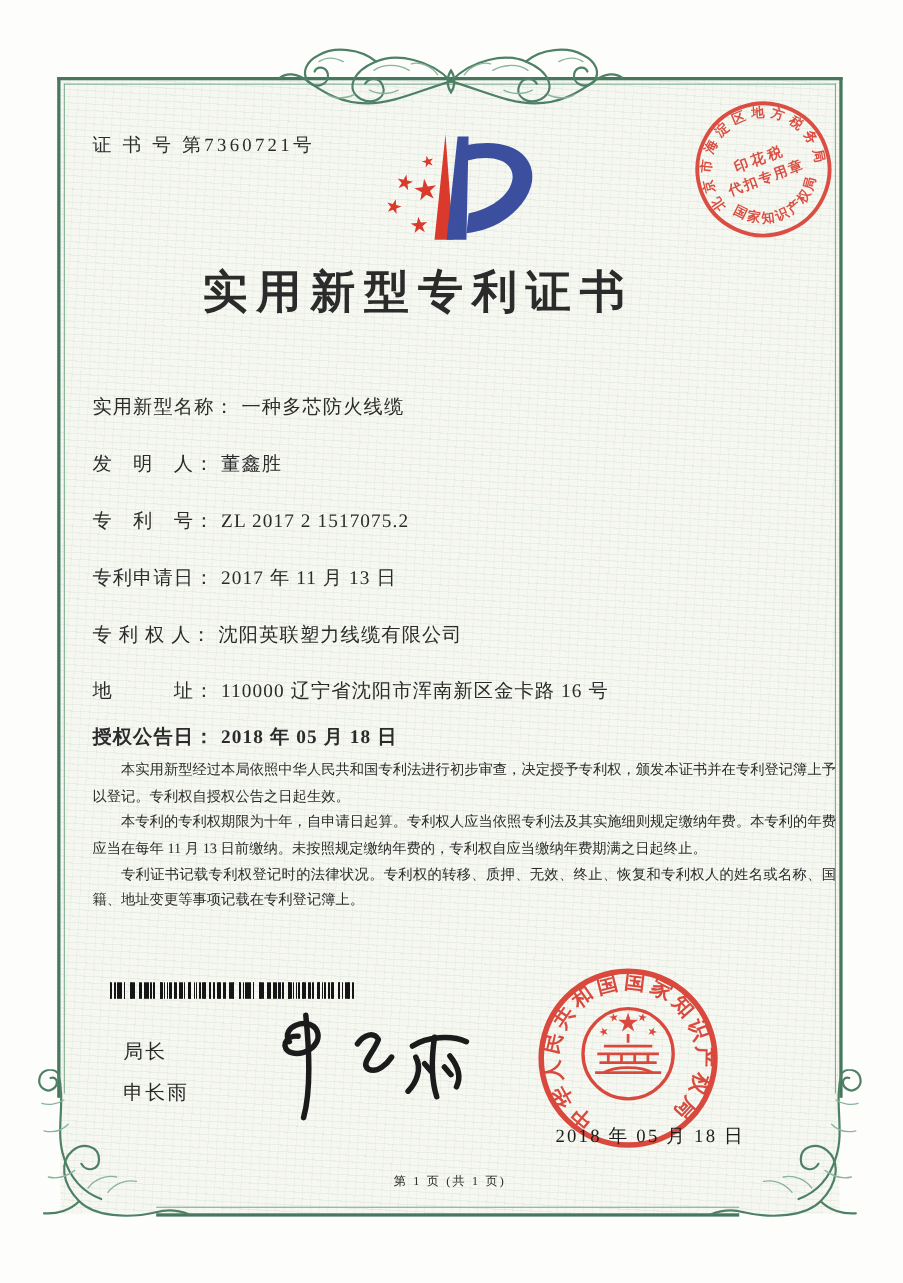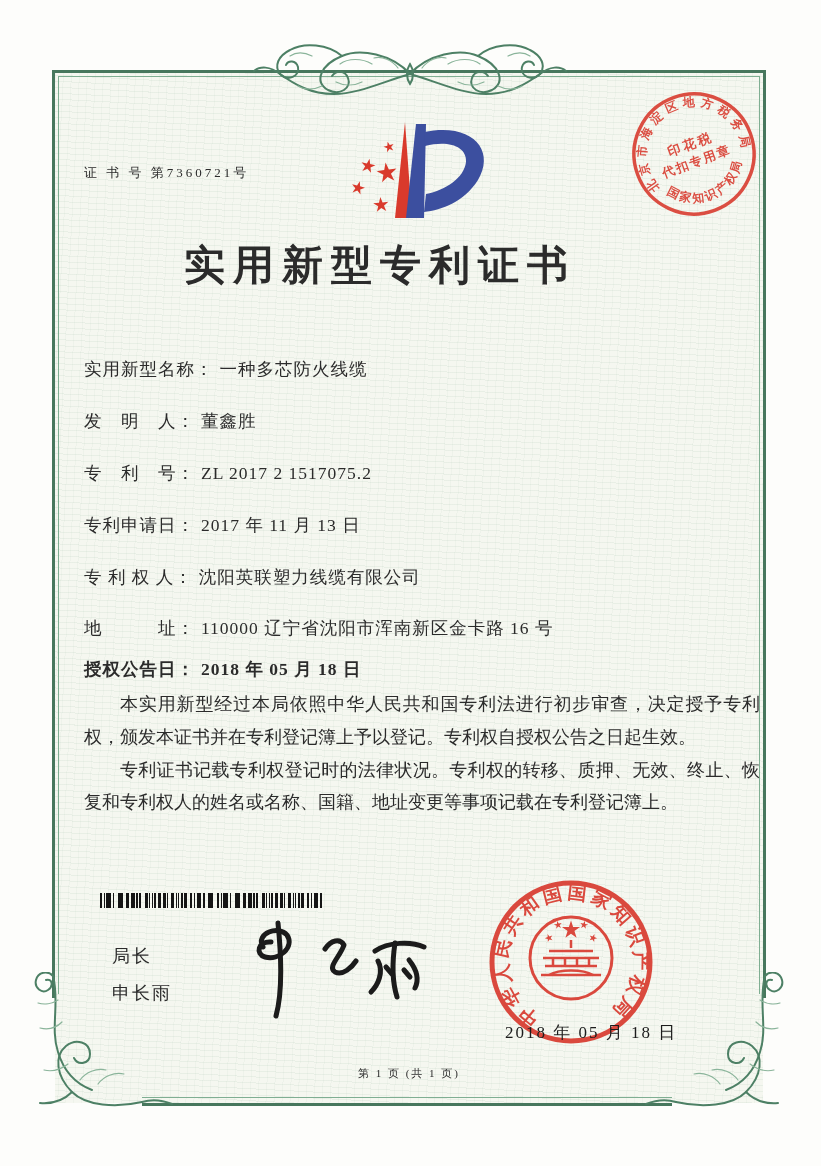--- a/index.html
+++ b/index.html
@@ -18,32 +18,32 @@
     z-index:1;
   }
   
   .ln{position:absolute;z-index:2;}
   .ln.h{border-top:3px solid #47775d;height:0;}
   .ln.v{border-left:3px solid #47775d;width:0;}
   .iln{position:absolute;z-index:2;}
   .iln.h{border-top:1px solid #7fae92;height:0;}
   .iln.v{border-left:1px solid #7fae92;width:0;}
   .orn{position:absolute;z-index:3;}
-  .cert-no{position:absolute;left:84px;top:120px;font-size:13px;letter-spacing:3px;z-index:4;margin-top:44px;}
+  .cert-no{position:absolute;left:84px;top:120px;font-size:17px;letter-spacing:3px;z-index:4;}
   .logo{position:absolute;left:332px;top:106px;z-index:4;}
   .title{
     position:absolute;left:52px;top:238px;width:656px;text-align:center;
     font-size:41px;font-weight:bold;letter-spacing:8px;z-index:4;
   }
   .frow{position:absolute;left:84px;font-size:17.5px;letter-spacing:1px;z-index:4;white-space:nowrap;}
   .frow .val{margin-left:6px;}
   .grant-right{position:absolute;left:467px;font-size:17.5px;letter-spacing:1px;z-index:4;white-space:nowrap;}
   .body-text{
     position:absolute;left:84px;top:688px;width:676px;z-index:4;
-    font-size:18px;line-height:1.82;text-align:justify;
+    font-size:13px;line-height:1.82;text-align:justify;
   }
   .body-text p{margin:0;text-indent:2em;}
   .barcode{
     position:absolute;left:100px;top:893px;width:224px;height:15px;z-index:4;
     background:
       repeating-linear-gradient(90deg,#151515 0 2px,transparent 2px 4px,#151515 4px 5px,transparent 5px 9px),
       repeating-linear-gradient(90deg,#151515 0 1px,transparent 1px 6px,#151515 6px 9px,transparent 9px 13px);
   }
   .signer-title{position:absolute;left:112px;top:944px;font-size:18px;letter-spacing:2px;z-index:4;}
   .signer-name{position:absolute;left:112px;top:981px;font-size:18px;letter-spacing:2px;z-index:4;}
@@ -149,20 +149,21 @@
   <div class="frow" style="top:616px;">
     <span>地　　　址：</span><span class="val">110000  辽宁省沈阳市浑南新区金卡路 16 号</span>
   </div>
 
   <div class="frow" style="top:657px;font-weight:bold;">
     <span>授权公告日：</span><span class="val">2018 年 05 月 18 日</span>
   </div>
 
   <div class="body-text">
     <p>本实用新型经过本局依照中华人民共和国专利法进行初步审查，决定授予专利权，颁发本证书并在专利登记簿上予以登记。专利权自授权公告之日起生效。</p>
+    <p>本专利的专利权期限为十年，自申请日起算。专利权人应当依照专利法及其实施细则规定缴纳年费。本专利的年费应当在每年 11 月 13 日前缴纳。未按照规定缴纳年费的，专利权自应当缴纳年费期满之日起终止。</p>
     <p>专利证书记载专利权登记时的法律状况。专利权的转移、质押、无效、终止、恢复和专利权人的姓名或名称、国籍、地址变更等事项记载在专利登记簿上。</p>
   </div>
 
   <div class="barcode"></div>
 
   <div class="signer-title">局长</div>
   <div class="signer-name">申长雨</div>
 
   <svg class="signature" width="210" height="105" viewBox="0 0 210 105">
     <g stroke="#1b1b1b" stroke-width="5" fill="none" stroke-linecap="round" stroke-linejoin="round">

